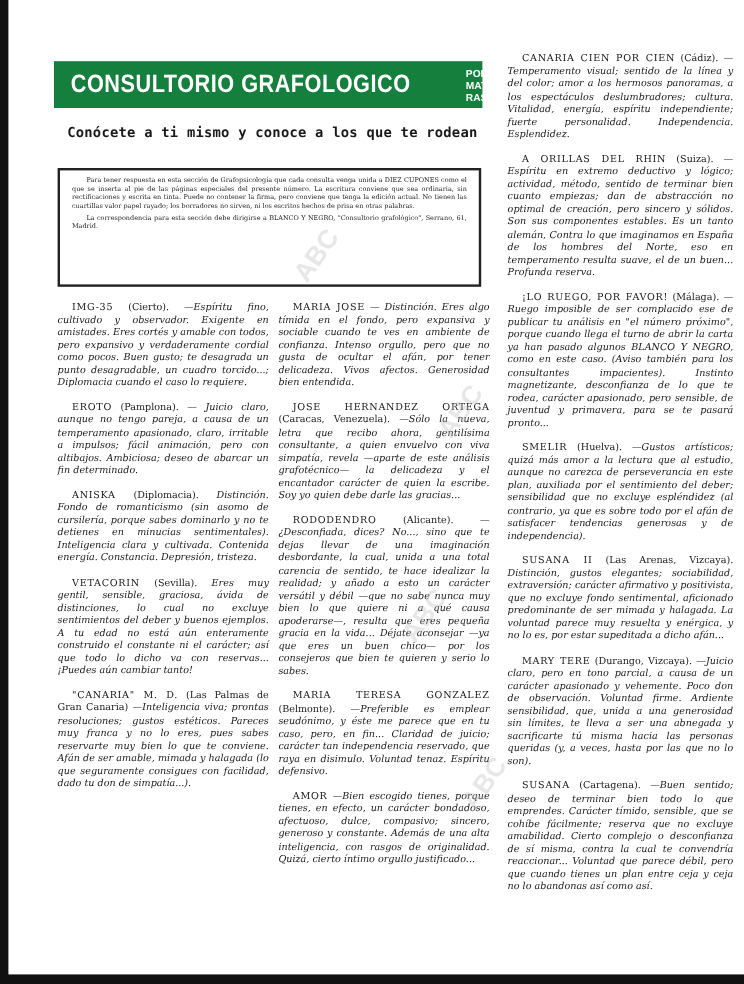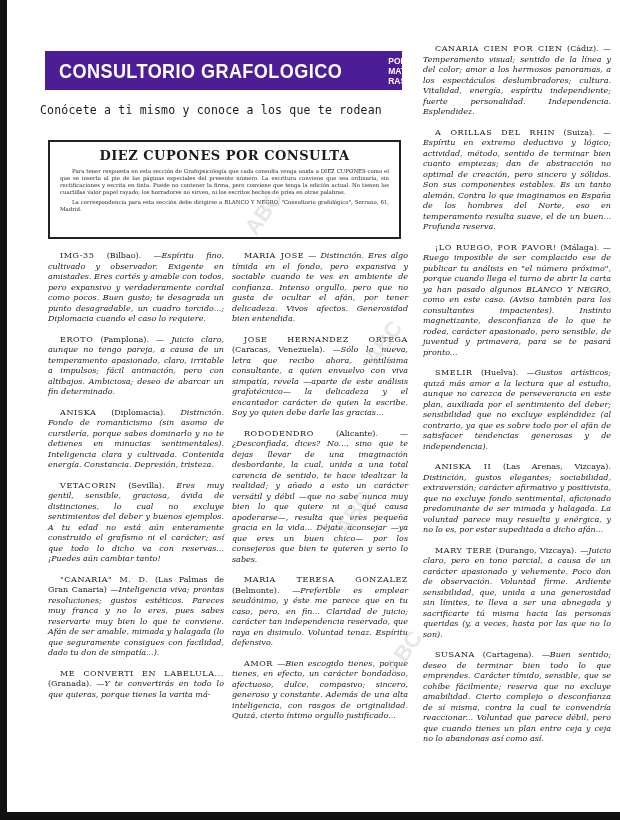--- a/index.html
+++ b/index.html
@@ -1,29 +1,29 @@
 <!DOCTYPE html>
 <html><head>
 <meta charset="utf-8">
 <style>
   html, body { margin:0; padding:0; }
   body { width:620px; height:820px; background:#fff; position:relative; overflow:hidden;
          font-family:"DejaVu Serif", serif; color:#1a1a1a; }
   .left-rule { position:absolute; left:0; top:0; width:7px; height:820px; background:#111; }
   .bottom-rule { position:absolute; left:0; bottom:0; width:620px; height:8px; background:#111; }
 
-  .masthead { position:absolute; left:45px; top:51px; width:357px; height:39px; background:#4c1d95;
+  .masthead { position:absolute; left:45px; top:51px; width:357px; height:39px; background:#15803d;
               display:flex; align-items:center; box-sizing:border-box; padding:0 8px 0 14px; }
   .masthead .title { color:#fff; font-family:"Liberation Sans", sans-serif; font-weight:bold;
                      font-size:21px; letter-spacing:0.5px; transform:scaleX(0.86); transform-origin:left center;
                      white-space:nowrap; }
   .masthead .byline { margin-left:auto; color:#fff; font-family:"Liberation Sans", sans-serif;
                       font-weight:bold; font-size:8.5px; text-align:left; line-height:10px; }
-  .subtitle { position:absolute; left:40px; top:103px; width:355px; font-family:"DejaVu Sans Mono", monospace;
-              font-weight:normal; font-size:11.5px; letter-spacing:0.2px; white-space:nowrap; }
+  .subtitle { position:absolute; left:56px; top:103px; width:355px; font-family:"DejaVu Sans Mono", monospace;
+              font-weight:bold; font-size:11.5px; letter-spacing:0.2px; white-space:nowrap; }
 
   .coupon-box { position:absolute; left:48px; top:140px; width:353px; height:99px; border:2px solid #222;
                 box-sizing:border-box; padding:6px 10px; }
   .coupon-box .hdr { text-align:center; font-family:"DejaVu Serif", serif; font-weight:bold; font-size:13px;
                      letter-spacing:0.5px; margin-bottom:5px; }
   .coupon-box p { margin:0 0 3px 0; font-size:5.4px; line-height:7px; text-align:justify; text-indent:12px; }
 
   .col { position:absolute; font-size:8px; line-height:10.5px; text-align:justify; }
   .col1 { left:48px; top:251px; width:176px; }
   .col2 { left:232px; top:251px; width:176px; }
@@ -43,46 +43,44 @@
   <span class="title">CONSULTORIO GRAFOLOGICO</span>
   <div class="byline">
     <div>POR</div>
     <div>MATILDE RAS</div>
   </div>
 </div>
 
 <div class="subtitle">Conócete a ti mismo y conoce a los que te rodean</div>
 
 <div class="coupon-box">
-  <div class="hdr">DIEZ CUPONES POR CONSULTA</div>
   <p>Para tener respuesta en esta sección de Grafopsicología que cada consulta venga unida a DIEZ CUPONES como el que se inserta al pie de las páginas especiales del presente número. La escritura conviene que sea ordinaria, sin rectificaciones y escrita en tinta. Puede no contener la firma, pero conviene que tenga la edición actual. No tienen las cuartillas valor papel rayado; los borradores no sirven, ni los escritos hechos de prisa en otras palabras.</p>
   <p>La correspondencia para esta sección debe dirigirse a BLANCO Y NEGRO, "Consultorio grafológico", Serrano, 61, Madrid.</p>
 </div>
 
 <div class="col col1">
-    <p class="entry"><span class="name">IMG-35</span> <span>(Bilbao).</span> <span class="body">—Espíritu fino, cultivado y observador. Exigente en amistades. Eres cortés y amable con todos, pero expansivo y verdaderamente cordial como pocos. Buen gusto; te desagrada un punto desagradable, un cuadro torcido...; Diplomacia cuando el caso lo requiere.</span></p>
+    <p class="entry"><span class="name">IMG-35</span> <span>(Cierto).</span> <span class="body">—Espíritu fino, cultivado y observador. Exigente en amistades. Eres cortés y amable con todos, pero expansivo y verdaderamente cordial como pocos. Buen gusto; te desagrada un punto desagradable, un cuadro torcido...; Diplomacia cuando el caso lo requiere.</span></p>
     <p class="entry"><span class="name">EROTO</span> <span>(Pamplona).</span> <span class="body">— Juicio claro, aunque no tengo pareja, a causa de un temperamento apasionado, claro, irritable a impulsos; fácil animación, pero con altibajos. Ambiciosa; deseo de abarcar un fin determinado.</span></p>
     <p class="entry"><span class="name">ANISKA</span> <span>(Diplomacia).</span> <span class="body">Distinción. Fondo de romanticismo (sin asomo de cursilería, porque sabes dominarlo y no te detienes en minucias sentimentales). Inteligencia clara y cultivada. Contenida energía. Constancia. Depresión, tristeza.</span></p>
-    <p class="entry"><span class="name">VETACORIN</span> <span>(Sevilla).</span> <span class="body">Eres muy gentil, sensible, graciosa, ávida de distinciones, lo cual no excluye sentimientos del deber y buenos ejemplos. A tu edad no está aún enteramente construido el grafismo ni el carácter; así que todo lo dicho va con reservas... ¡Puedes aún cambiar tanto!</span></p>
+    <p class="entry"><span class="name">VETACORIN</span> <span>(Sevilla).</span> <span class="body">Eres muy gentil, sensible, graciosa, ávida de distinciones, lo cual no excluye sentimientos del deber y buenos ejemplos. A tu edad no está aún enteramente construido el constante ni el carácter; así que todo lo dicho va con reservas... ¡Puedes aún cambiar tanto!</span></p>
     <p class="entry"><span class="name">"CANARIA" M. D.</span> <span>(Las Palmas de Gran Canaria)</span> <span class="body">—Inteligencia viva; prontas resoluciones; gustos estéticos. Pareces muy franca y no lo eres, pues sabes reservarte muy bien lo que te conviene. Afán de ser amable, mimada y halagada (lo que seguramente consigues con facilidad, dado tu don de simpatía...).</span></p>
-    <p class="entry"><span class="name">ME CONVERTI EN LABELULA...</span> <span>(Granada).</span> <span class="body">—Y te convertirás en todo lo que quieras, porque tienes la varita má-</span></p>
   </div>
 <div class="col col2">
     <p class="entry"><span class="name">MARIA JOSE</span> <span class="body">— Distinción. Eres algo tímida en el fondo, pero expansiva y sociable cuando te ves en ambiente de confianza. Intenso orgullo, pero que no gusta de ocultar el afán, por tener delicadeza. Vivos afectos. Generosidad bien entendida.</span></p>
     <p class="entry"><span class="name">JOSE HERNANDEZ ORTEGA</span> <span>(Caracas, Venezuela).</span> <span class="body">—Sólo la nueva, letra que recibo ahora, gentilísima consultante, a quien envuelvo con viva simpatía, revela —aparte de este análisis grafotécnico— la delicadeza y el encantador carácter de quien la escribe. Soy yo quien debe darle las gracias...</span></p>
     <p class="entry"><span class="name">RODODENDRO</span> <span>(Alicante).</span> <span class="body">— ¿Desconfiada, dices? No..., sino que te dejas llevar de una imaginación desbordante, la cual, unida a una total carencia de sentido, te hace idealizar la realidad; y añado a esto un carácter versátil y débil —que no sabe nunca muy bien lo que quiere ni a qué causa apoderarse—, resulta que eres pequeña gracia en la vida... Déjate aconsejar —ya que eres un buen chico— por los consejeros que bien te quieren y serio lo sabes.</span></p>
     <p class="entry"><span class="name">MARIA TERESA GONZALEZ</span> <span>(Belmonte).</span> <span class="body">—Preferible es emplear seudónimo, y éste me parece que en tu caso, pero, en fin... Claridad de juicio; carácter tan independencia reservado, que raya en disimulo. Voluntad tenaz. Espíritu defensivo.</span></p>
     <p class="entry"><span class="name">AMOR</span> <span class="body">—Bien escogido tienes, porque tienes, en efecto, un carácter bondadoso, afectuoso, dulce, compasivo; sincero, generoso y constante. Además de una alta inteligencia, con rasgos de originalidad. Quizá, cierto íntimo orgullo justificado...</span></p>
   </div>
 <div class="col col3">
     <p class="entry"><span class="name">CANARIA CIEN POR CIEN</span> <span>(Cádiz).</span> <span class="body">—Temperamento visual; sentido de la línea y del color; amor a los hermosos panoramas, a los espectáculos deslumbradores; cultura. Vitalidad, energía, espíritu independiente; fuerte personalidad. Independencia. Esplendidez.</span></p>
     <p class="entry"><span class="name">A ORILLAS DEL RHIN</span> <span>(Suiza).</span> <span class="body">—Espíritu en extremo deductivo y lógico; actividad, método, sentido de terminar bien cuanto empiezas; dan de abstracción no optimal de creación, pero sincero y sólidos. Son sus componentes estables. Es un tanto alemán, Contra lo que imaginamos en España de los hombres del Norte, eso en temperamento resulta suave, el de un buen... Profunda reserva.</span></p>
     <p class="entry"><span class="name">¡LO RUEGO, POR FAVOR!</span> <span>(Málaga).</span> <span class="body">— Ruego imposible de ser complacido ese de publicar tu análisis en "el número próximo", porque cuando llega el turno de abrir la carta ya han pasado algunos BLANCO Y NEGRO, como en este caso. (Aviso también para los consultantes impacientes). Instinto magnetizante, desconfianza de lo que te rodea, carácter apasionado, pero sensible, de juventud y primavera, para se te pasará pronto...</span></p>
     <p class="entry"><span class="name">SMELIR</span> <span>(Huelva).</span> <span class="body">—Gustos artísticos; quizá más amor a la lectura que al estudio, aunque no carezca de perseverancia en este plan, auxiliada por el sentimiento del deber; sensibilidad que no excluye espléndidez (al contrario, ya que es sobre todo por el afán de satisfacer tendencias generosas y de independencia).</span></p>
-    <p class="entry"><span class="name">ANISKA II</span> <span>(Las Arenas, Vizcaya).</span> <span class="body">Distinción, gustos elegantes; sociabilidad, extraversión; carácter afirmativo y positivista, que no excluye fondo sentimental, aficionado predominante de ser mimada y halagada. La voluntad parece muy resuelta y enérgica, y no lo es, por estar supeditada a dicho afán...</span></p>
+    <p class="entry"><span class="name">SUSANA II</span> <span>(Las Arenas, Vizcaya).</span> <span class="body">Distinción, gustos elegantes; sociabilidad, extraversión; carácter afirmativo y positivista, que no excluye fondo sentimental, aficionado predominante de ser mimada y halagada. La voluntad parece muy resuelta y enérgica, y no lo es, por estar supeditada a dicho afán...</span></p>
     <p class="entry"><span class="name">MARY TERE</span> <span>(Durango, Vizcaya).</span> <span class="body">—Juicio claro, pero en tono parcial, a causa de un carácter apasionado y vehemente. Poco don de observación. Voluntad firme. Ardiente sensibilidad, que, unida a una generosidad sin límites, te lleva a ser una abnegada y sacrificarte tú misma hacia las personas queridas (y, a veces, hasta por las que no lo son).</span></p>
     <p class="entry"><span class="name">SUSANA</span> <span>(Cartagena).</span> <span class="body">—Buen sentido; deseo de terminar bien todo lo que emprendes. Carácter tímido, sensible, que se cohíbe fácilmente; reserva que no excluye amabilidad. Cierto complejo o desconfianza de sí misma, contra la cual te convendría reaccionar... Voluntad que parece débil, pero que cuando tienes un plan entre ceja y ceja no lo abandonas así como así.</span></p>
   </div>
 
 <div class="watermark" style="left:240px;top:200px;">ABC</div>
 <div class="watermark" style="left:360px;top:330px;">ABC</div>
 <div class="watermark" style="left:330px;top:500px;">ABC</div>
 <div class="watermark" style="left:380px;top:640px;">ABC</div>
 
 <div class="bottom-rule"></div>

